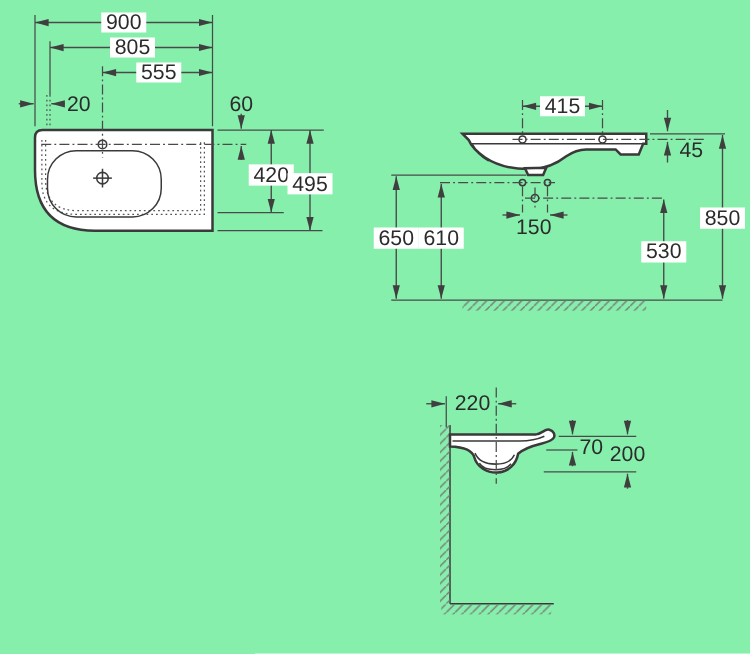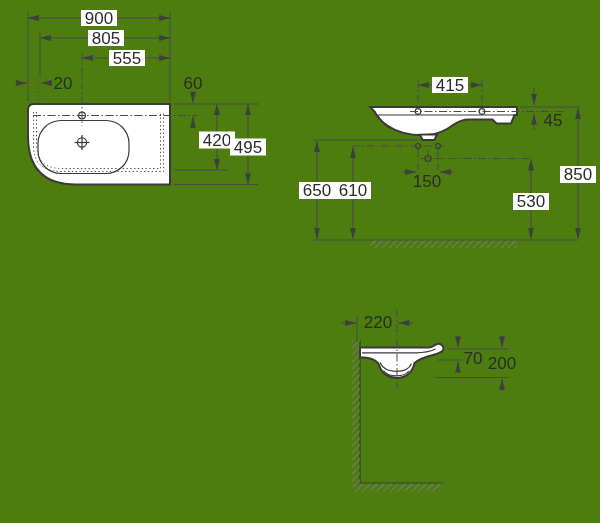--- a/index.html
+++ b/index.html
@@ -1,16 +1,16 @@
 <!DOCTYPE html>
 <html><head>
 <meta charset="utf-8">
 <style>
   html,body{margin:0;padding:0;background:#ffffff;}
-  .stage{width:600px;height:523px;background:#4d7c0f;position:relative;overflow:hidden;}
+  .stage{width:600px;height:523px;background:#86efac;position:relative;overflow:hidden;}
   svg text{font-family:"Liberation Sans","DejaVu Sans",sans-serif;font-size:17px;fill:#2b2b2b;
            text-anchor:middle;dominant-baseline:central;}
   .ol{fill:#ffffff;stroke:#3a3a3a;stroke-width:2;}
   .thin{fill:none;stroke:#3a3a3a;stroke-width:1.2;}
   .dim{fill:none;stroke:#4a4a4a;stroke-width:1.1;}
   .ext{fill:none;stroke:#4a4a4a;stroke-width:1;}
   .cl{fill:none;stroke:#4a4a4a;stroke-width:1;stroke-dasharray:8 2.5 1.5 2.5;}
   .dot{fill:none;stroke:#555555;stroke-width:1;stroke-dasharray:1.4 2.4;}
   .gap{fill:#ffffff;stroke:none;}
 </style>

